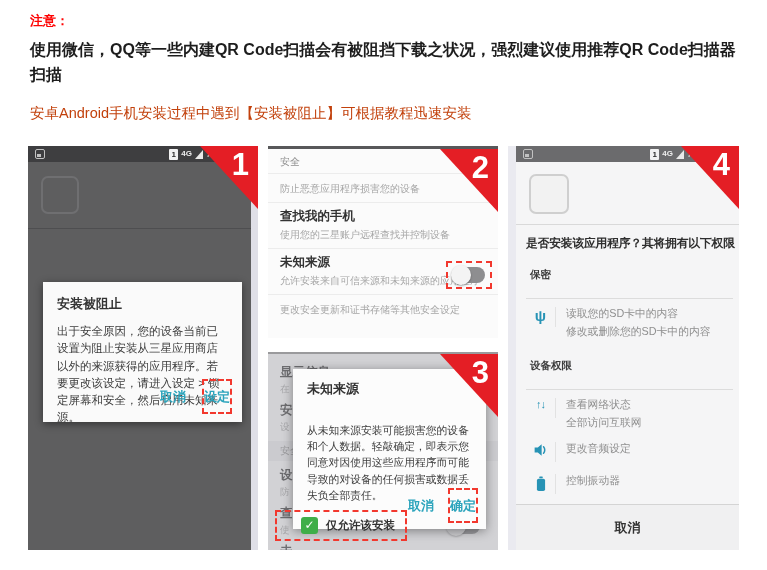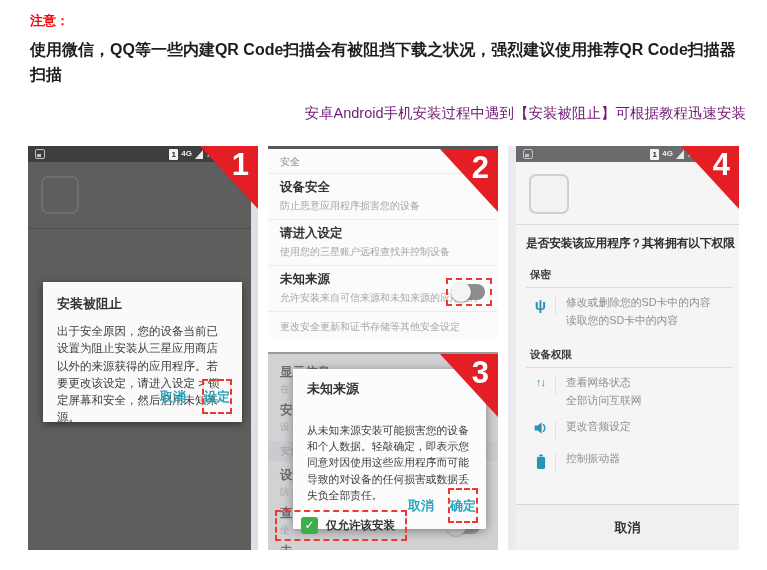--- a/index.html
+++ b/index.html
@@ -4,21 +4,21 @@
 <style>
   * { margin:0; padding:0; box-sizing:border-box; }
   html,body { width:767px; height:570px; background:#ffffff;
     font-family:"Liberation Sans","DejaVu Sans",sans-serif; }
   .page { position:relative; width:767px; height:570px; overflow:hidden; background:#fff; }
 
   
   .hdr { position:absolute; left:30px; top:12px; width:716px; }
   .notice { color:#fe0202; font-size:13px; font-weight:bold; margin-bottom:8px; }
   .warn { color:#1d1d1d; font-size:16px; font-weight:bold; line-height:1.55; }
-  .sub  { color:#701a75; font-size:14.5px; margin-top:16px;text-align:right; }
+  .sub  { color:#c2410c; font-size:14.5px; margin-top:16px; }
 
   
   .phone { position:absolute; overflow:hidden; }
   .tri { position:absolute; top:0; right:0; width:58px; height:63px; z-index:30;
     background:#e41e25; clip-path:polygon(0 0,100% 0,100% 100%); }
   .tri span { position:absolute; top:1px; right:9px; color:#fff; font-size:31px; font-weight:bold; }
   .dashed { border:2px dashed #f2382e; }
 
   
   .sbar { position:absolute; left:0; top:0; right:0; height:16px; display:flex; align-items:center; padding:0 7px; }
@@ -79,21 +79,21 @@
 
   
   .p3 { left:508px; top:146px; width:231px; height:404px; background:#f5f5f6; }
   .p3 .edge { position:absolute; left:0; top:0; width:8px; height:100%; background:#eaeaf0; }
   .p3-main { position:absolute; left:8px; top:0; width:223px; height:100%; }
   .p3 .sbar { left:0; right:0; }
   .p3-icon { position:absolute; left:13px; top:28px; width:40px; height:40px; border:2px solid #cfcfcf; border-radius:7px; background:#f2f2f2; }
   .p3-div { position:absolute; left:0; top:78px; width:100%; height:1px; background:#d9d9d9; }
   .p3-title { position:absolute; left:10px; top:90px; font-size:11.8px; font-weight:bold; color:#2e2e2e; white-space:nowrap; letter-spacing:-.2px; }
   .perm { position:absolute; left:10px; top:114px; right:6px; }
-  .perm-sec { font-size:10.5px; font-weight:bold; color:#3c3c3c; padding:8px 0 5px 4px; border-bottom:1px solid #dcdcdc; margin-bottom:8px; }
+  .perm-sec { font-size:10.5px; font-weight:bold; color:#3c3c3c; padding:8px 0 16px 4px; border-bottom:1px solid #dcdcdc; margin-bottom:8px; }
   .perm-row { display:flex; align-items:flex-start; gap:0; margin-bottom:12px; }
   .perm-ic { width:30px; display:flex; justify-content:center; padding-top:1px; border-right:1px solid #e2e2e2; margin-right:10px; min-height:20px; }
   .perm-lines { display:flex; flex-direction:column; gap:4px; }
   .perm-line { font-size:10.8px; color:#8f8f8f; }
   .ic-teal { color:#2793b5; font-weight:bold; }
   .ic-psi { font-size:15px; line-height:1; }
   .ic-net { font-size:11px; line-height:1; letter-spacing:-1px; }
   .btnbar { position:absolute; left:0; bottom:0; width:100%; height:46px; background:#f0f0f1; border-top:1px solid #d4d4d4; display:flex; }
   .btnbar .half { flex:1; display:flex; align-items:center; justify-content:center; position:relative; }
   .flatbtn { font-size:13px; font-weight:bold; color:#333; background:none; border:none; font-family:inherit; cursor:pointer; }
@@ -137,25 +137,24 @@
     </div>
     <div class="tri">
         <span>1</span>
       </div>
   </div>
 
   <div class="phone p2a">
     <div class="p2a-hdr">安全</div>
 
     <div class="set-item">
-      <div class="set-title">设备安全</div>
       <div class="set-sub">防止恶意应用程序损害您的设备</div>
     </div>
     <div class="set-item">
-      <div class="set-title">请进入设定</div>
+      <div class="set-title">查找我的手机</div>
       <div class="set-sub">使用您的三星账户远程查找并控制设备</div>
     </div>
     <div class="set-item">
       <div class="set-title">未知来源</div>
       <div class="set-sub">允许安装来自可信来源和未知来源的应用程序</div>
       <div class="tg-wrap dashed">
         <div class="toggle">
             <div class="knob"></div>
           </div>
       </div>
@@ -225,22 +224,22 @@
       <div class="p3-div"></div>
       <div class="p3-title">是否安装该应用程序？其将拥有以下权限：</div>
 
       <div class="perm">
         <div class="perm-sec">保密</div>
         <div class="perm-row">
           <div class="perm-ic">
               <span class="ic-teal ic-psi">ψ</span>
             </div>
           <div class="perm-lines">
+            <div class="perm-line">读取您的SD卡中的内容</div>
             <div class="perm-line">修改或删除您的SD卡中的内容</div>
-            <div class="perm-line">读取您的SD卡中的内容</div>
           </div>
         </div>
 
         <div class="perm-sec">设备权限</div>
         <div class="perm-row">
           <div class="perm-ic">
               <span class="ic-teal ic-net">↑↓</span>
             </div>
           <div class="perm-lines">
             <div class="perm-line">查看网络状态</div>

